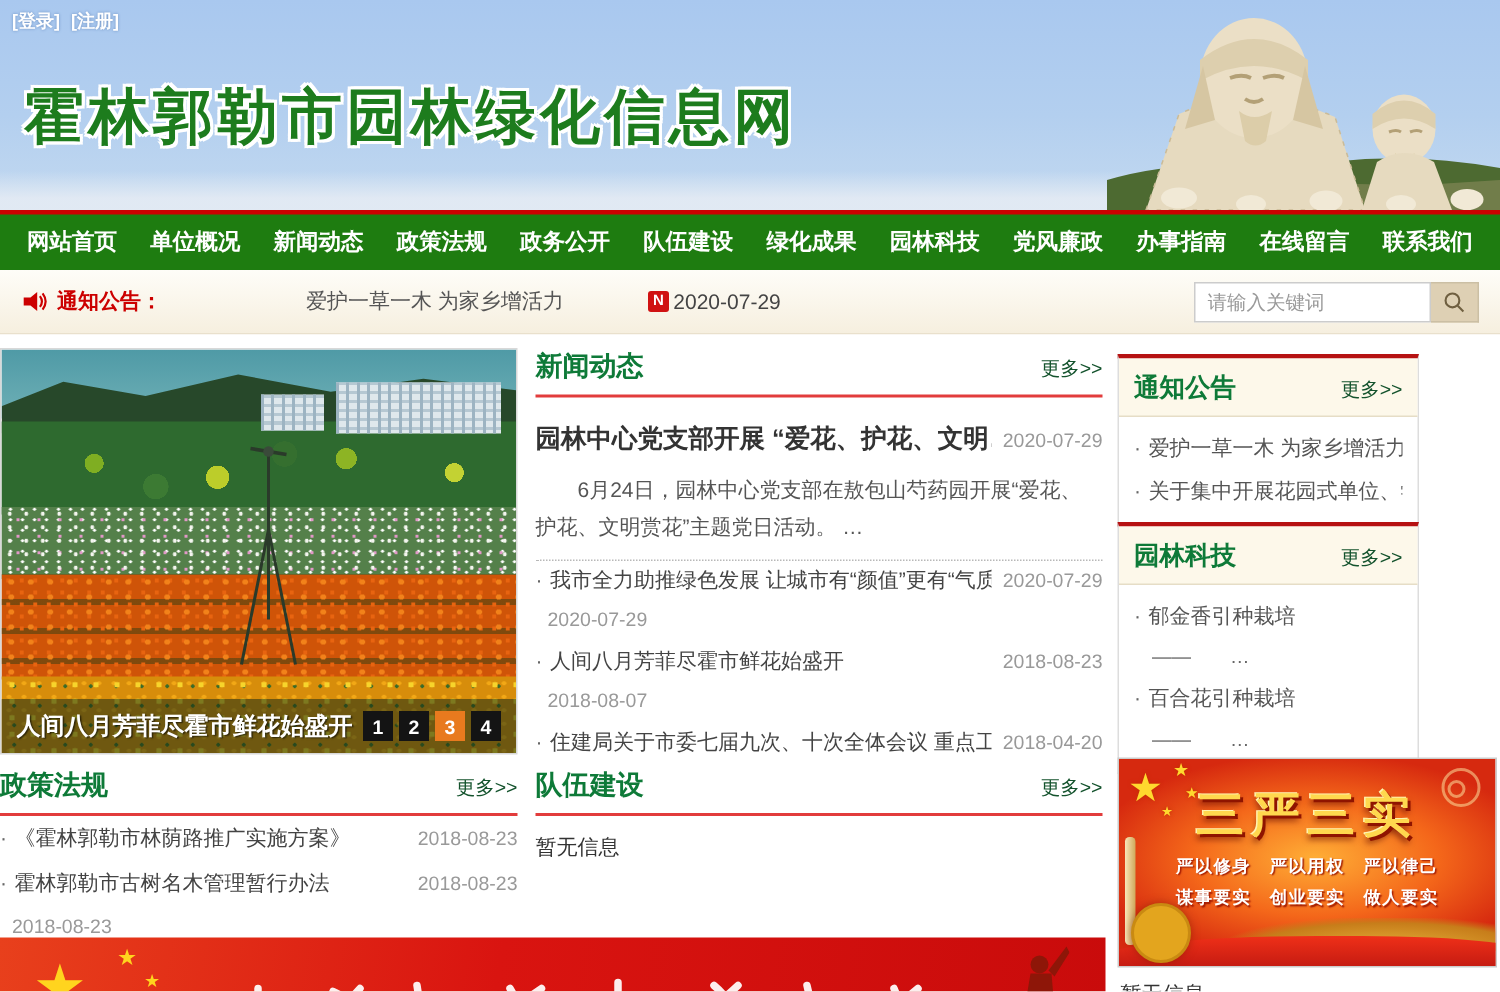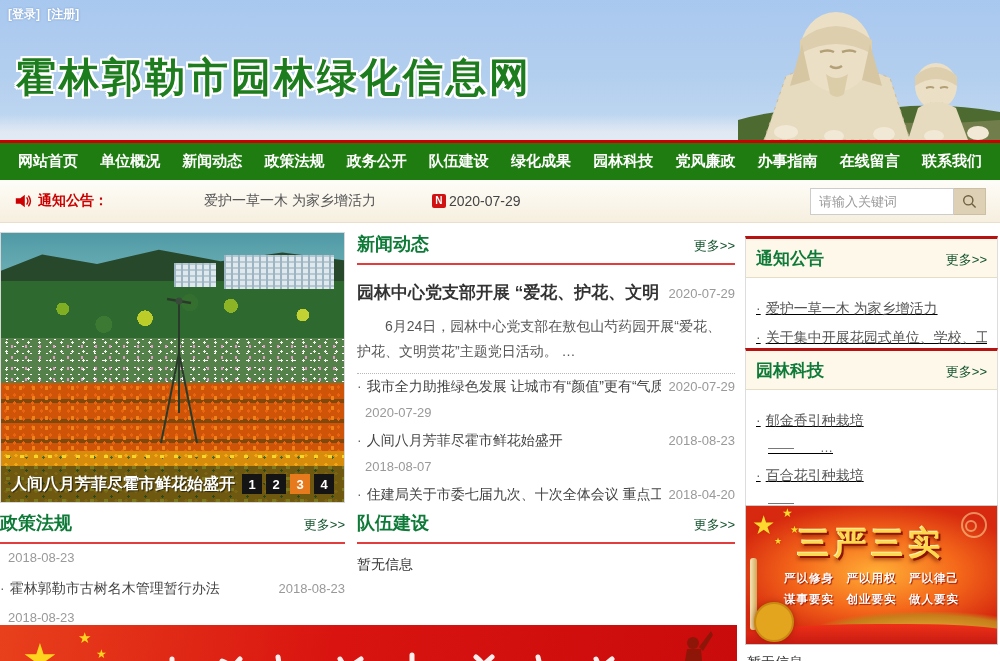--- a/index.html
+++ b/index.html
@@ -32,21 +32,21 @@
     background:linear-gradient(180deg,#fefdf8 0%,#f6efdf 100%);
     border-bottom:1px solid #e9e0cc; padding:12px 14px; }
   .speaker { width:18px; height:18px; margin-right:6px; flex:0 0 auto; }
   .notice-label { color:#cc0000; font-size:14px; font-weight:bold; }
   .notice-ticker { margin-left:96px; font-size:14px; color:#555; }
   .n-badge { display:inline-block; width:14px; height:14px; background:#d01212; color:#fff;
     font-size:10px; font-weight:bold; text-align:center; line-height:14px; border-radius:2px;
     margin-left:56px; }
   .notice-date { font-size:14px; color:#444; margin-left:3px; }
   .search { margin-left:auto; display:flex; }
-  .search input { width:144px; height:27px; border:1px solid #ccc; background:#fff;
+  .search input { width:158px; height:27px; border:1px solid #ccc; background:#fff;
     font-size:13px; color:#555; padding:0 8px; outline:none; }
   .search input::placeholder { color:#9a9a9a; }
   .search-btn { width:32px; height:27px; border:1px solid #cbbfa4; border-left:none;
     background:#ded0b4; display:flex; align-items:center; justify-content:center; cursor:pointer; }
 
   
   .main { position:relative; width:1000px; height:438px; overflow:hidden; background:#fff; }
 
   
   .carousel { position:absolute; left:0; top:9px; width:345px; height:271px;
@@ -108,26 +108,26 @@
   .feat-summary { margin-top:10px; font-size:14px; color:#555; line-height:1.75;
     text-indent:2em; }
   .dotted { border-bottom:1px dotted #b8b8b8; margin:10px 0 4px; }
   .news-list .row { display:flex; align-items:baseline; height:27px; }
   .news-list .t { font-size:14px; color:#444; white-space:nowrap; overflow:hidden; flex:1;
     cursor:pointer; }
   .news-list .d { font-size:13px; color:#999; margin-left:8px; }
   .bullet { color:#666; margin-right:5px; }
 
   
-  .side-box { position:absolute; left:745px; width:253px; background:#fff;
+  .side-box { position:absolute; left:745px; width:201px; background:#fff;
     border:1px solid #ddd; border-top:3px solid #b61212; }
   .box-head { display:flex; align-items:baseline; background:#fdf8ea; padding:8px 10px 7px;
     border-bottom:1px solid #e6ddc6; }
   .box-title { font-size:17px; font-weight:bold; color:#0e7a38; }
-  .box-body { padding:16px 10px 9px;text-decoration:underline; }
+  .box-body { padding:6px 10px 9px; }
   .box-item { font-size:14px; color:#555; line-height:29px; white-space:nowrap;
     overflow:hidden; cursor:pointer; }
   .box-sub { font-size:13px; color:#666; line-height:26px; padding-left:12px; cursor:pointer; }
 
   
   .policy { position:absolute; left:0; top:288px; width:345px; }
   .team { position:absolute; left:357px; top:288px; width:378px; }
   .plist .row { display:flex; align-items:baseline; height:27px; margin-top:3px; }
   .plist .t { font-size:14px; color:#444; white-space:nowrap; overflow:hidden; flex:1; cursor:pointer; }
   .plist .d { font-size:13px; color:#999; margin-left:8px; }
@@ -325,20 +325,21 @@
   </div>
 
   <div class="policy">
     <div class="sec-head">
       <span class="sec-title">政策法规</span>
       <span class="more">更多&gt;&gt;</span>
     </div>
     <div class="red-line"></div>
     <div class="plist" style="margin-top:6px;">
       <div class="row">
+        <span class="t"><span class="bullet">·</span><span>《霍林郭勒市林荫路推广实施方案》</span></span>
         <span class="d">2018-08-23</span>
       </div>
       <div class="row">
         <span class="t"><span class="bullet">·</span><span>霍林郭勒市古树名木管理暂行办法</span></span>
         <span class="d">2018-08-23</span>
       </div>
       <div class="row">
         <span class="d">2018-08-23</span>
       </div>
     </div>

